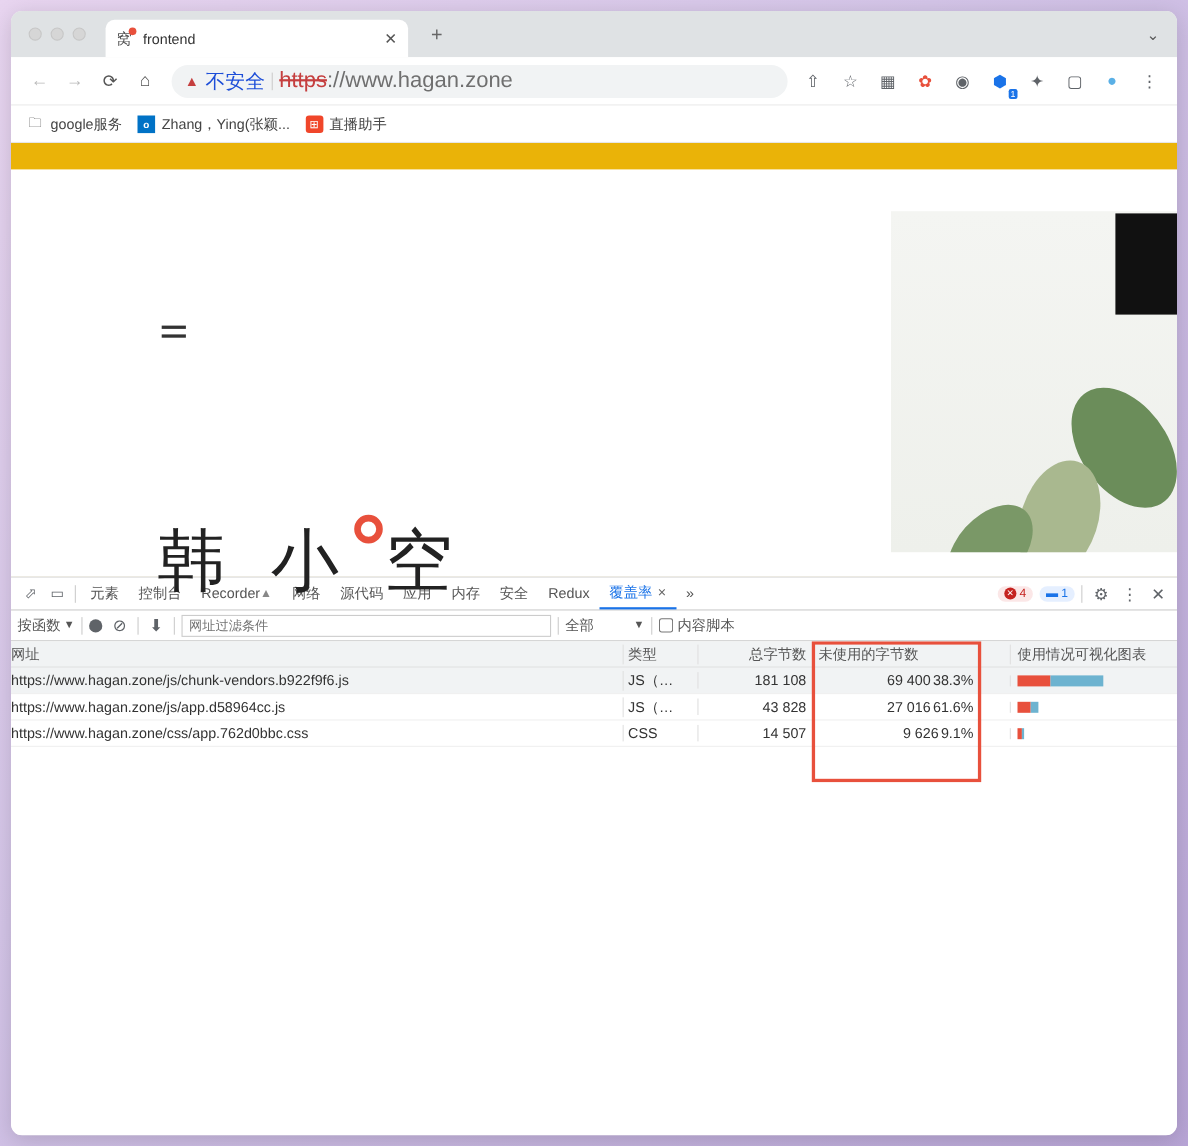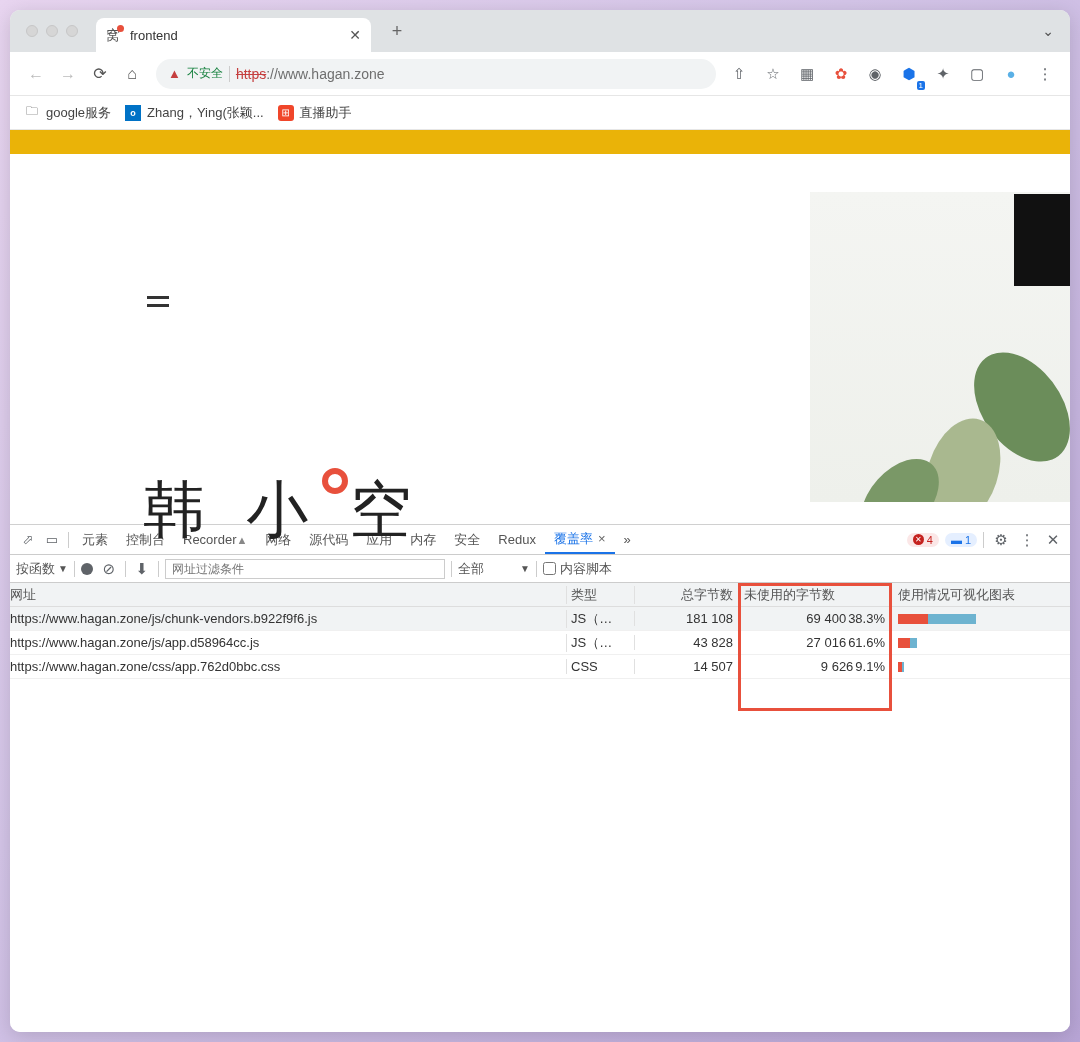--- a/index.html
+++ b/index.html
@@ -17,23 +17,23 @@
 .tab .close { color: #555; cursor: pointer; font-size: 14px; }
 .new-tab { width: 28px; height: 28px; display: flex; align-items: center; justify-content: center; font-size: 18px; color: #666; margin-left: 12px; cursor: pointer; }
 .chev { margin-left: auto; margin-right: 6px; color: #555; font-size: 14px; cursor: pointer; }
 
 
 .addr-bar { display: flex; align-items: center; height: 44px; background: #fff; padding: 0 10px; border-bottom: 1px solid #e6e6e6; }
 .nav-btn { width: 32px; height: 32px; display: flex; align-items: center; justify-content: center; color: #555; font-size: 16px; cursor: pointer; }
 .nav-btn.disabled { color: #bbb; }
 .addr-field { flex: 1; height: 30px; background: #f1f3f4; border-radius: 15px; display: flex; align-items: center; padding: 0 12px; margin: 0 8px; }
 .warn-icon { color: #c53f3f; font-size: 13px; margin-right: 6px; }
-.insecure { color: #15803d; font-size: 12px; margin-right: 6px; }
+.insecure { color: #1d4ed8; font-size: 18px; margin-right: 6px; }
 .divider { width: 1px; height: 16px; background: #ccc; margin-right: 6px; }
-.url { font-size: 14px; color: #333; }
+.url { font-size: 20px; color: #333; }
 .url .strike { text-decoration: line-through; color: #c53f3f; }
 .url .gray { color: #6f6f6f; }
 .addr-right { display: flex; align-items: center; gap: 4px; }
 .icon-btn { width: 30px; height: 30px; display: flex; align-items: center; justify-content: center; color: #5f6368; font-size: 15px; cursor: pointer; }
 
 
 .bookmarks { display: flex; align-items: center; height: 34px; background: #fff; padding: 0 14px; gap: 14px; border-bottom: 1px solid #e6e6e6; }
 .bm-item { display: flex; align-items: center; gap: 6px; font-size: 13px; color: #444; cursor: pointer; }
 .bm-icon { width: 16px; height: 16px; display: flex; align-items: center; justify-content: center; font-size: 12px; }
 
@@ -59,33 +59,33 @@
 .dt-right { margin-left: auto; display: flex; align-items: center; gap: 6px; }
 .badge { font-size: 11px; border-radius: 9px; padding: 1px 6px; display: flex; align-items: center; gap: 3px; }
 .badge.err { background: #fbe7e7; color: #c5221f; }
 .badge.info { background: #e5efff; color: #1a73e8; }
 .vline { width: 1px; height: 16px; background: #ccc; }
 
 
 .dt-toolbar { display: flex; align-items: center; height: 28px; border-bottom: 1px solid #ccc; font-size: 13px; color: #555; padding: 0 6px; gap: 6px; }
 .dd { display: flex; align-items: center; gap: 3px; cursor: pointer; }
 .rec-dot { width: 12px; height: 12px; background: #5f6368; border-radius: 50%; }
-.filter-input { border: 1px solid #ccc; height: 20px; width: 280px; padding: 0 6px; font-size: 12px; }
+.filter-input { border: 1px solid #ccc; height: 20px; width: 336px; padding: 0 6px; font-size: 12px; }
 .chk { display: flex; align-items: center; gap: 4px; }
 input[type=checkbox] { width: 13px; height: 13px; }
 
 
 .tbl { flex: 1; position: relative; overflow: hidden; font-size: 13px; color: #333; }
 .th-row, .td-row { display: flex; height: 24px; align-items: center; }
 .th-row { background: #f1f3f4; border-bottom: 1px solid #ddd; color: #555; }
 .c-url { flex: 0 0 556px; padding-left: 0; }
 .c-type { flex: 0 0 68px; padding-left: 4px; border-left: 1px solid #e0e0e0; }
 .c-total { flex: 0 0 105px; text-align: right; padding-right: 6px; border-left: 1px solid #e0e0e0; }
 .c-unused { flex: 0 0 152px; text-align: right; padding-right: 6px; border-left: 1px solid #e0e0e0; display: flex; justify-content: flex-end; gap: 2px; }
-.c-vis { flex: 1; padding-left: 6px; border-left: 1px solid #e0e0e0; display: flex; align-items: center; }
+.c-vis { flex: 1; padding-left: 6px; border-left: 1px solid #e0e0e0; display: flex; align-items: center; margin-left: 27px; }
 .td-row { border-bottom: 1px solid #f0f0f0; }
 .td-row.sel { background: #f1f3f4; }
 .bar { height: 10px; display: flex; }
 .bar .r { background: #e8503c; }
 .bar .b { background: #6db3d0; }
 .highlight-box { position: absolute; top: 0; left: 728px; width: 154px; height: 128px; border: 3px solid #e8503c; pointer-events: none; }
 
 
 .footer { height: 24px; border-top: 1px solid #ccc; display: flex; align-items: center; font-size: 12.5px; color: #333; padding: 0 8px; white-space: nowrap; overflow: hidden; }
 </style>

